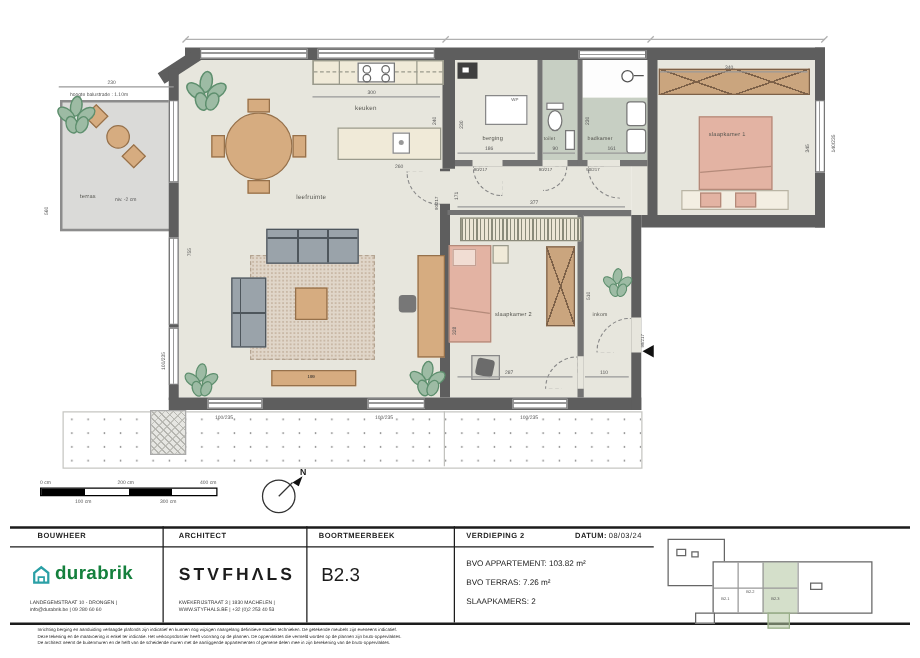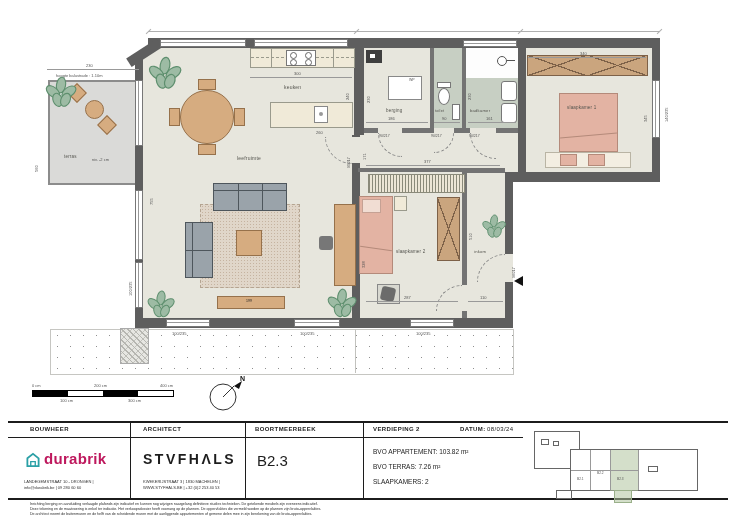--- a/index.html
+++ b/index.html
@@ -304,21 +304,21 @@
   <div class="tb-head" style="left:143px;top:426px;">ARCHITECT</div>
   <div class="tb-head" style="left:255px;top:426px;">BOORTMEERBEEK</div>
   <div class="tb-head" style="left:373px;top:426px;">VERDIEPING 2</div>
   <div class="tb-head" style="left:460px;top:426px;">DATUM:</div>
   <div class="tb-head" style="left:487px;top:426px;font-weight:normal;">08/03/24</div>
 
   <svg class="abs" style="left:24px;top:451px;" width="18" height="18" viewBox="0 0 16 16">
       <path d="M3 6.5 L8 2.5 L13 6.5 L13 13.5 L3 13.5 Z" fill="none" stroke="#2ba0a6" stroke-width="1.6"></path>
       <path d="M6 13.5 L6 9.5 L10 9.5 L10 13.5" fill="none" stroke="#2ba0a6" stroke-width="1.2"></path>
     </svg>
-  <div class="abs" style="left:44px;top:450px;font-size:15px;font-weight:bold;color:#be185d;letter-spacing:.3px;">durabrik</div>
+  <div class="abs" style="left:44px;top:450px;font-size:15px;font-weight:bold;color:#15803d;letter-spacing:.3px;">durabrik</div>
   <div class="tb-small" style="left:24px;top:479px;">LANDEGEMSTRAAT 10 - DRONGEN |</div>
   <div class="tb-small" style="left:24px;top:485px;">info@durabrik.be | 09 280 60 60</div>
 
   <div class="abs" style="left:143px;top:451px;font-size:14px;font-weight:600;color:#1c1c1c;letter-spacing:2.5px;">STVFHΛLS</div>
   <div class="tb-small" style="left:143px;top:479px;">KWEKERIJSTRAAT 3 | 1830 MACHELEN |</div>
   <div class="tb-small" style="left:143px;top:485px;">WWW.STYFHALS.BE | +32 (0)2 253 40 53</div>
 
   <div class="abs" style="left:257px;top:452px;font-size:15px;color:#1c1c1c;">B2.3</div>
 
   <div class="tb-info" style="left:373px;top:448px;">BVO APPARTEMENT: 103.82 m²</div>

